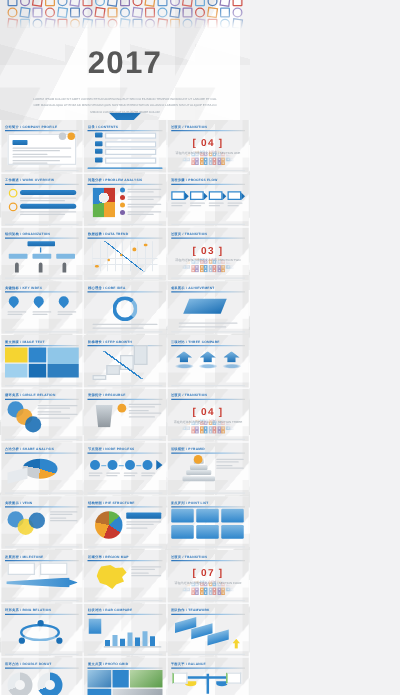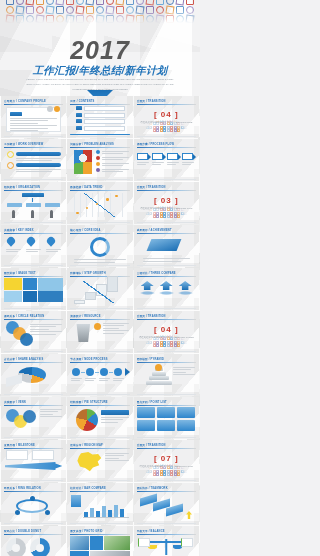--- a/index.html
+++ b/index.html
@@ -25,21 +25,20 @@
 
   
   .hero{
     position:relative; height:96px; overflow:hidden;
     background:
       linear-gradient(118deg, rgba(0,0,0,.04) 0 30%, rgba(0,0,0,0) 30.3%),
       linear-gradient(-63deg, rgba(255,255,255,.9) 0 45%, rgba(0,0,0,0) 45.3%),
       linear-gradient(15deg, rgba(0,0,0,.03) 0 25%, rgba(0,0,0,0) 25.3%),
       #f3f3f4;
     background-size:70px 70px, 96px 96px, 52px 52px, 100%;
-    font-style:italic;
   }
   .icon-band{
     position:absolute; top:-3px; left:0; right:0; height:26px;
     display:flex; flex-wrap:wrap; justify-content:center;
     align-content:flex-start; gap:1px 2px; padding:0 4px;
     -webkit-mask-image:linear-gradient(to bottom, #000 45%, transparent 100%);
     mask-image:linear-gradient(to bottom, #000 45%, transparent 100%);
   }
   .ico{
     width:8px; height:8px; border-radius:1px;
@@ -217,21 +216,20 @@
         <span class="ico r" style="color: rgb(58, 111, 176);"></span>
         <span class="ico t" style="color: rgb(123, 98, 168);"></span>
         <span class="ico " style="color: rgb(200, 57, 47);"></span>
         <span class="ico r" style="color: rgb(224, 138, 46);"></span>
         <span class="ico t" style="color: rgb(75, 137, 198);"></span>
         <span class="ico " style="color: rgb(143, 127, 192);"></span>
         <span class="ico r" style="color: rgb(208, 84, 74);"></span>
         <span class="ico t" style="color: rgb(90, 160, 212);"></span>
       </div>
     <div class="hero-year">2017</div>
-    <div class="hero-sub">工作汇报/年终总结/新年计划</div>
     <div class="hero-desc">LOREM IPSUM DOLOR SIT AMET CONSECTETUR ADIPISCING ELIT SED DO EIUSMOD TEMPOR INCIDIDUNT UT LABORE ET DOLORE MAGNA ALIQUA UT ENIM AD MINIM VENIAM QUIS NOSTRUD EXERCITATION ULLAMCO LABORIS NISI UT ALIQUIP EX EA COMMODO CONSEQUAT DUIS AUTE IRURE DOLOR</div>
     <div class="hero-arrow"></div>
   </div>
 
   <div class="grid" id="slideGrid">
       <div class="slide">
         <div class="s-head">
           <div class="s-title">公司简介 / COMPANY PROFILE</div>
           <div class="s-rule"></div>
         </div>

